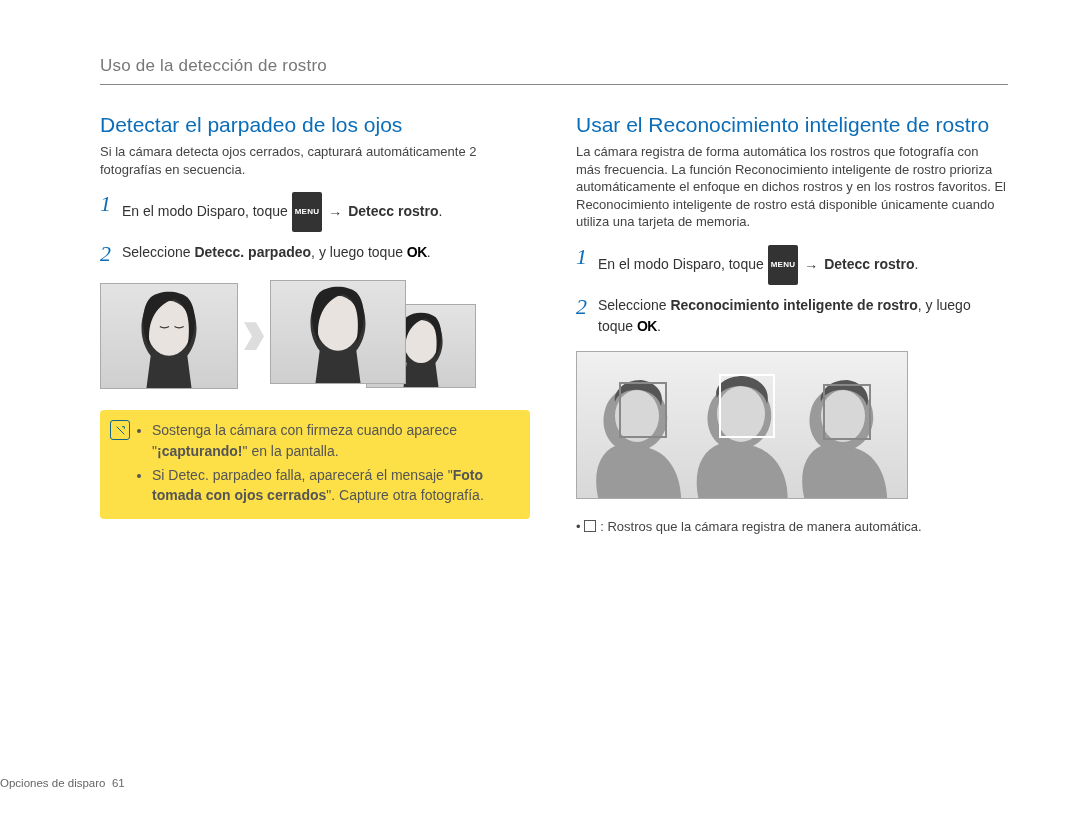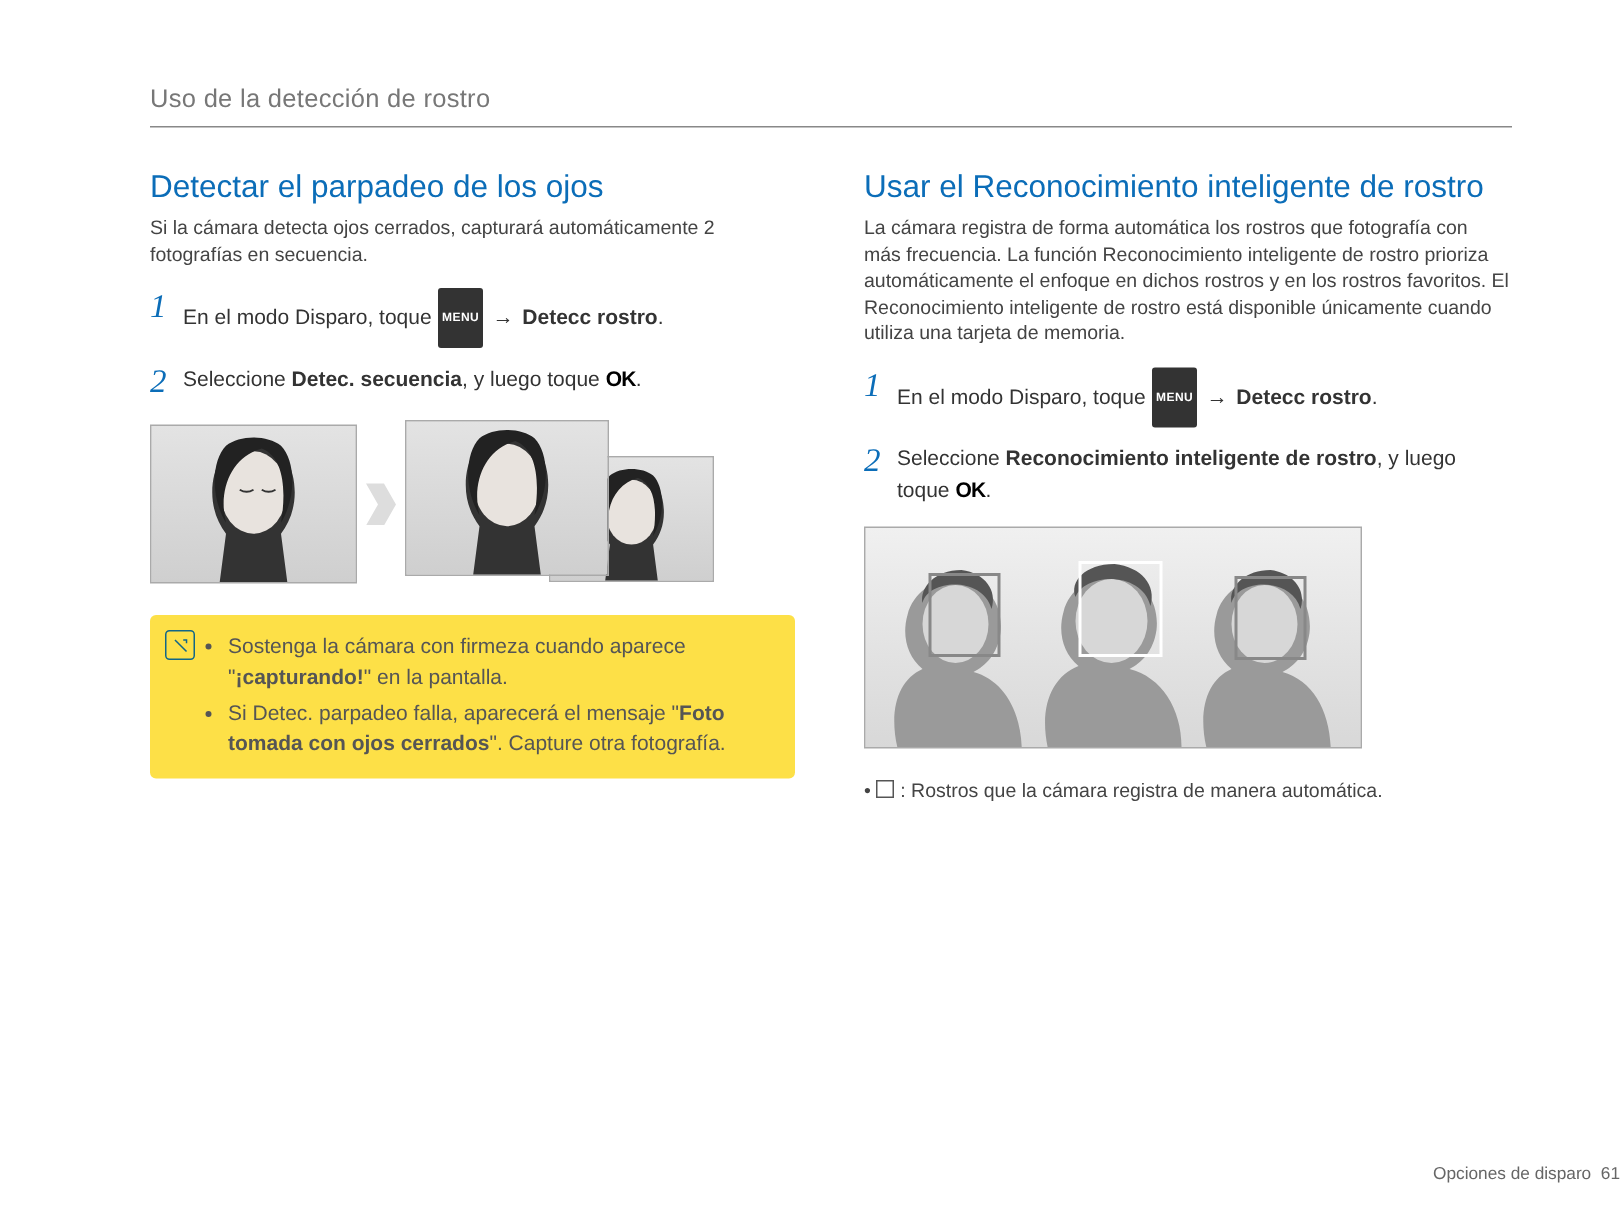--- a/index.html
+++ b/index.html
@@ -187,21 +187,21 @@
     content: "";
     position: absolute;
     inset: 1.5px;
     border: 1px solid #555;
   }
 
   .footer {
     position: absolute;
     bottom: 26px;
     left: 0; right: 0;
-    text-align: right;
+    text-align: left;
     font-size: 11.5px;
     color: #666;
   }
 </style>
 </head>
 <body>
 
 <div class="page">
   <div class="breadcrumb">Uso de la detección de rostro</div>
   <hr class="rule">
@@ -215,21 +215,21 @@
       <ol class="steps">
         <li>
           <span class="step-num">1</span>
           <span class="step-body">
             <span>En el modo Disparo, toque </span><span class="menu-chip">MENU</span><span class="arrow"> → </span><b>Detecc rostro</b><span>.</span>
           </span>
         </li>
         <li>
           <span class="step-num">2</span>
           <span class="step-body">
-            <span>Seleccione </span><b>Detec. secuencia</b><span>, y luego toque </span><span class="ok">OK</span><span>.</span>
+            <span>Seleccione </span><b>Detecc. parpadeo</b><span>, y luego toque </span><span class="ok">OK</span><span>.</span>
           </span>
         </li>
       </ol>
 
       <div class="blink-fig">
         <div class="photo-frame photo-a">
           <svg class="face-silhouette" viewBox="0 0 100 120">
             <path d="M50 8 C28 8 20 26 20 44 C20 56 24 66 30 74 L24 120 H76 L70 74 C76 66 80 56 80 44 C80 26 72 8 50 8 Z" fill="#333"></path>
             <ellipse cx="50" cy="44" rx="24" ry="30" fill="#e8e3de"></ellipse>
             <path d="M30 10 C20 20 18 46 30 66 C24 42 34 18 56 12 C72 18 74 42 70 66 C82 46 80 20 70 10 C60 2 40 2 30 10 Z" fill="#222"></path>

